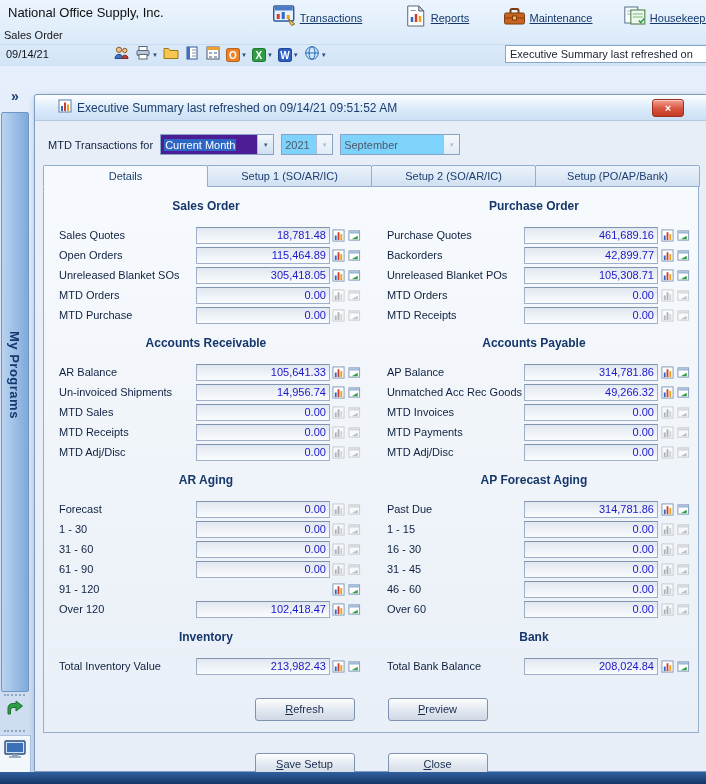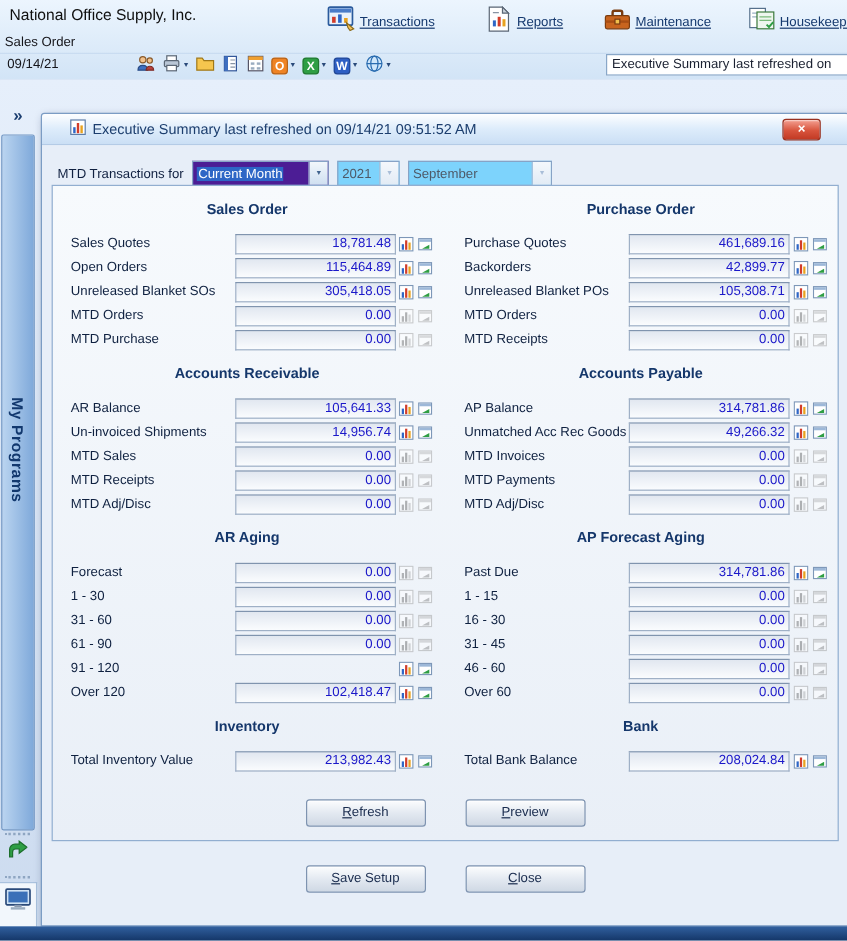--- a/index.html
+++ b/index.html
@@ -252,20 +252,26 @@
       <div class="combo dim" style="width:50px">
         <span class="val">2021</span>
         <span class="arrow">▼</span>
       </div>
       <div class="combo dim" style="width:118px">
         <span class="val">September</span>
         <span class="arrow">▼</span>
       </div>
     </div>
 
+    <div class="tabs">
+      <div class="tab active">Details</div>
+      <div class="tab">Setup 1 (SO/AR/IC)</div>
+      <div class="tab">Setup 2 (SO/AR/IC)</div>
+      <div class="tab">Setup (PO/AP/Bank)</div>
+    </div>
 
     <div class="panel">
       <div class="cols">
         <div class="col">
             <div class="section">
               <div class="stitle">Sales Order</div>
               <div class="row">
                 <span class="rlabel">Sales Quotes</span>
                 <span class="rfield">18,781.48</span>
                 <span class="mini">

